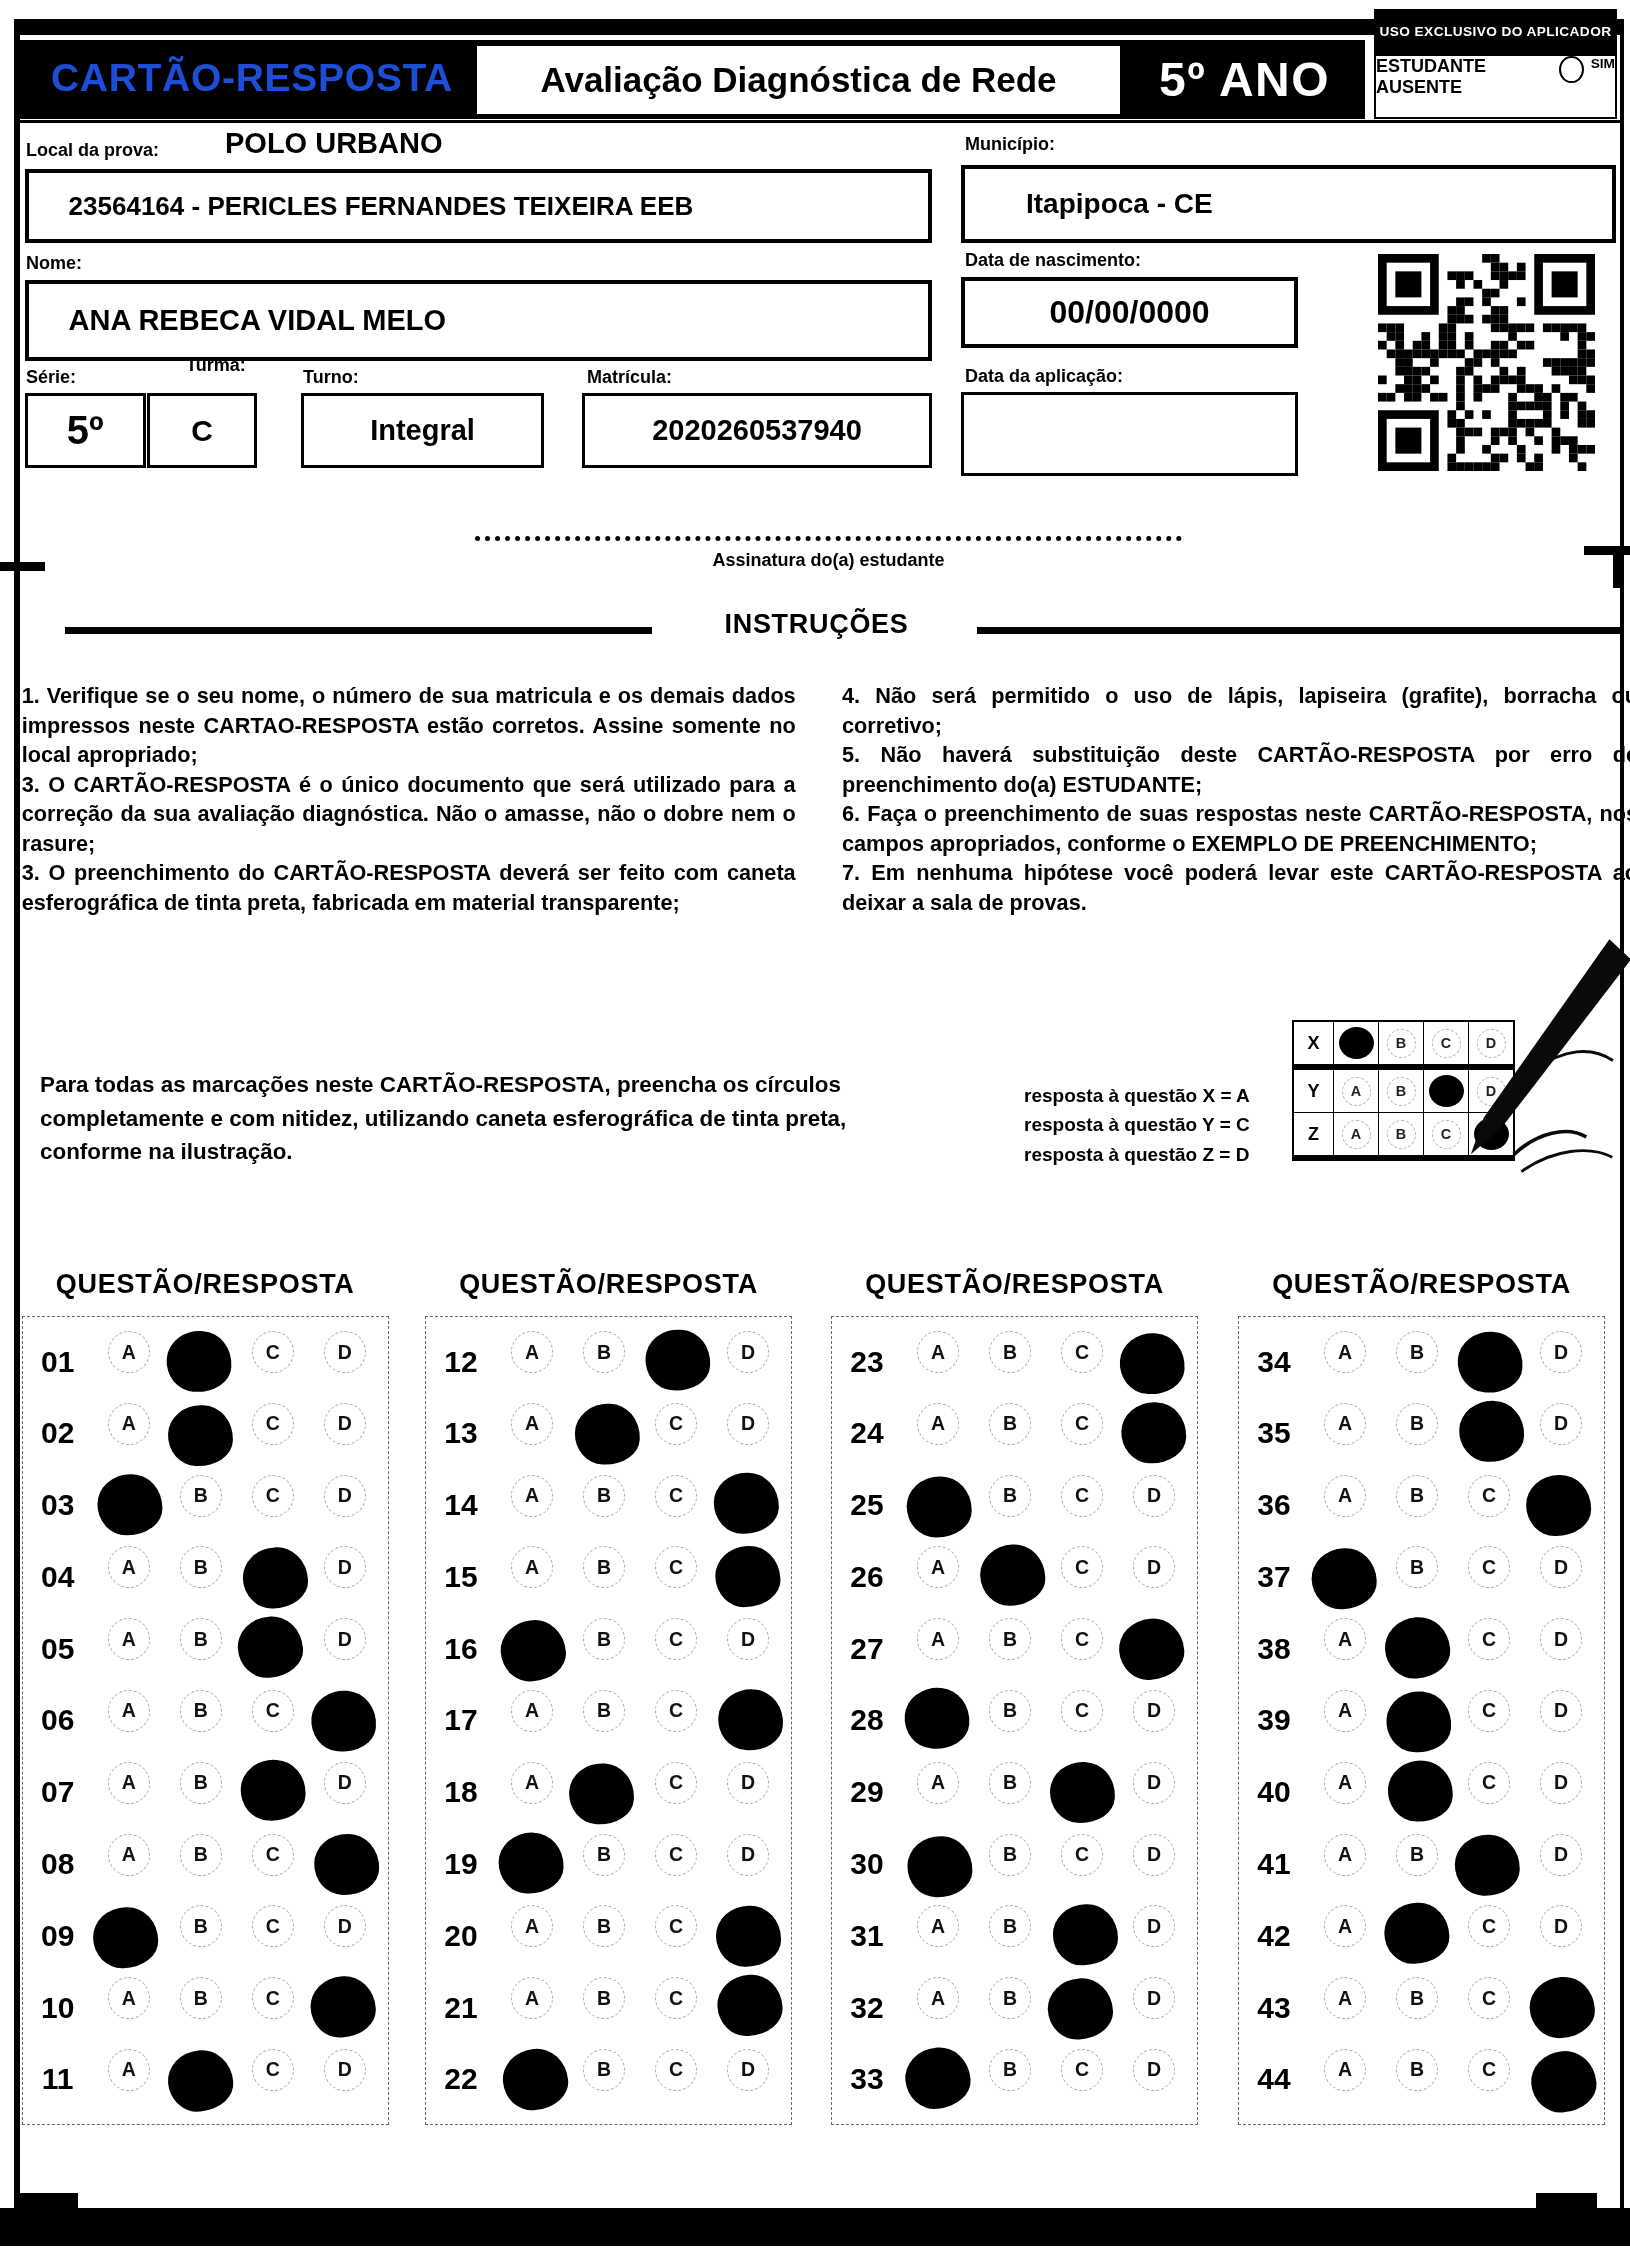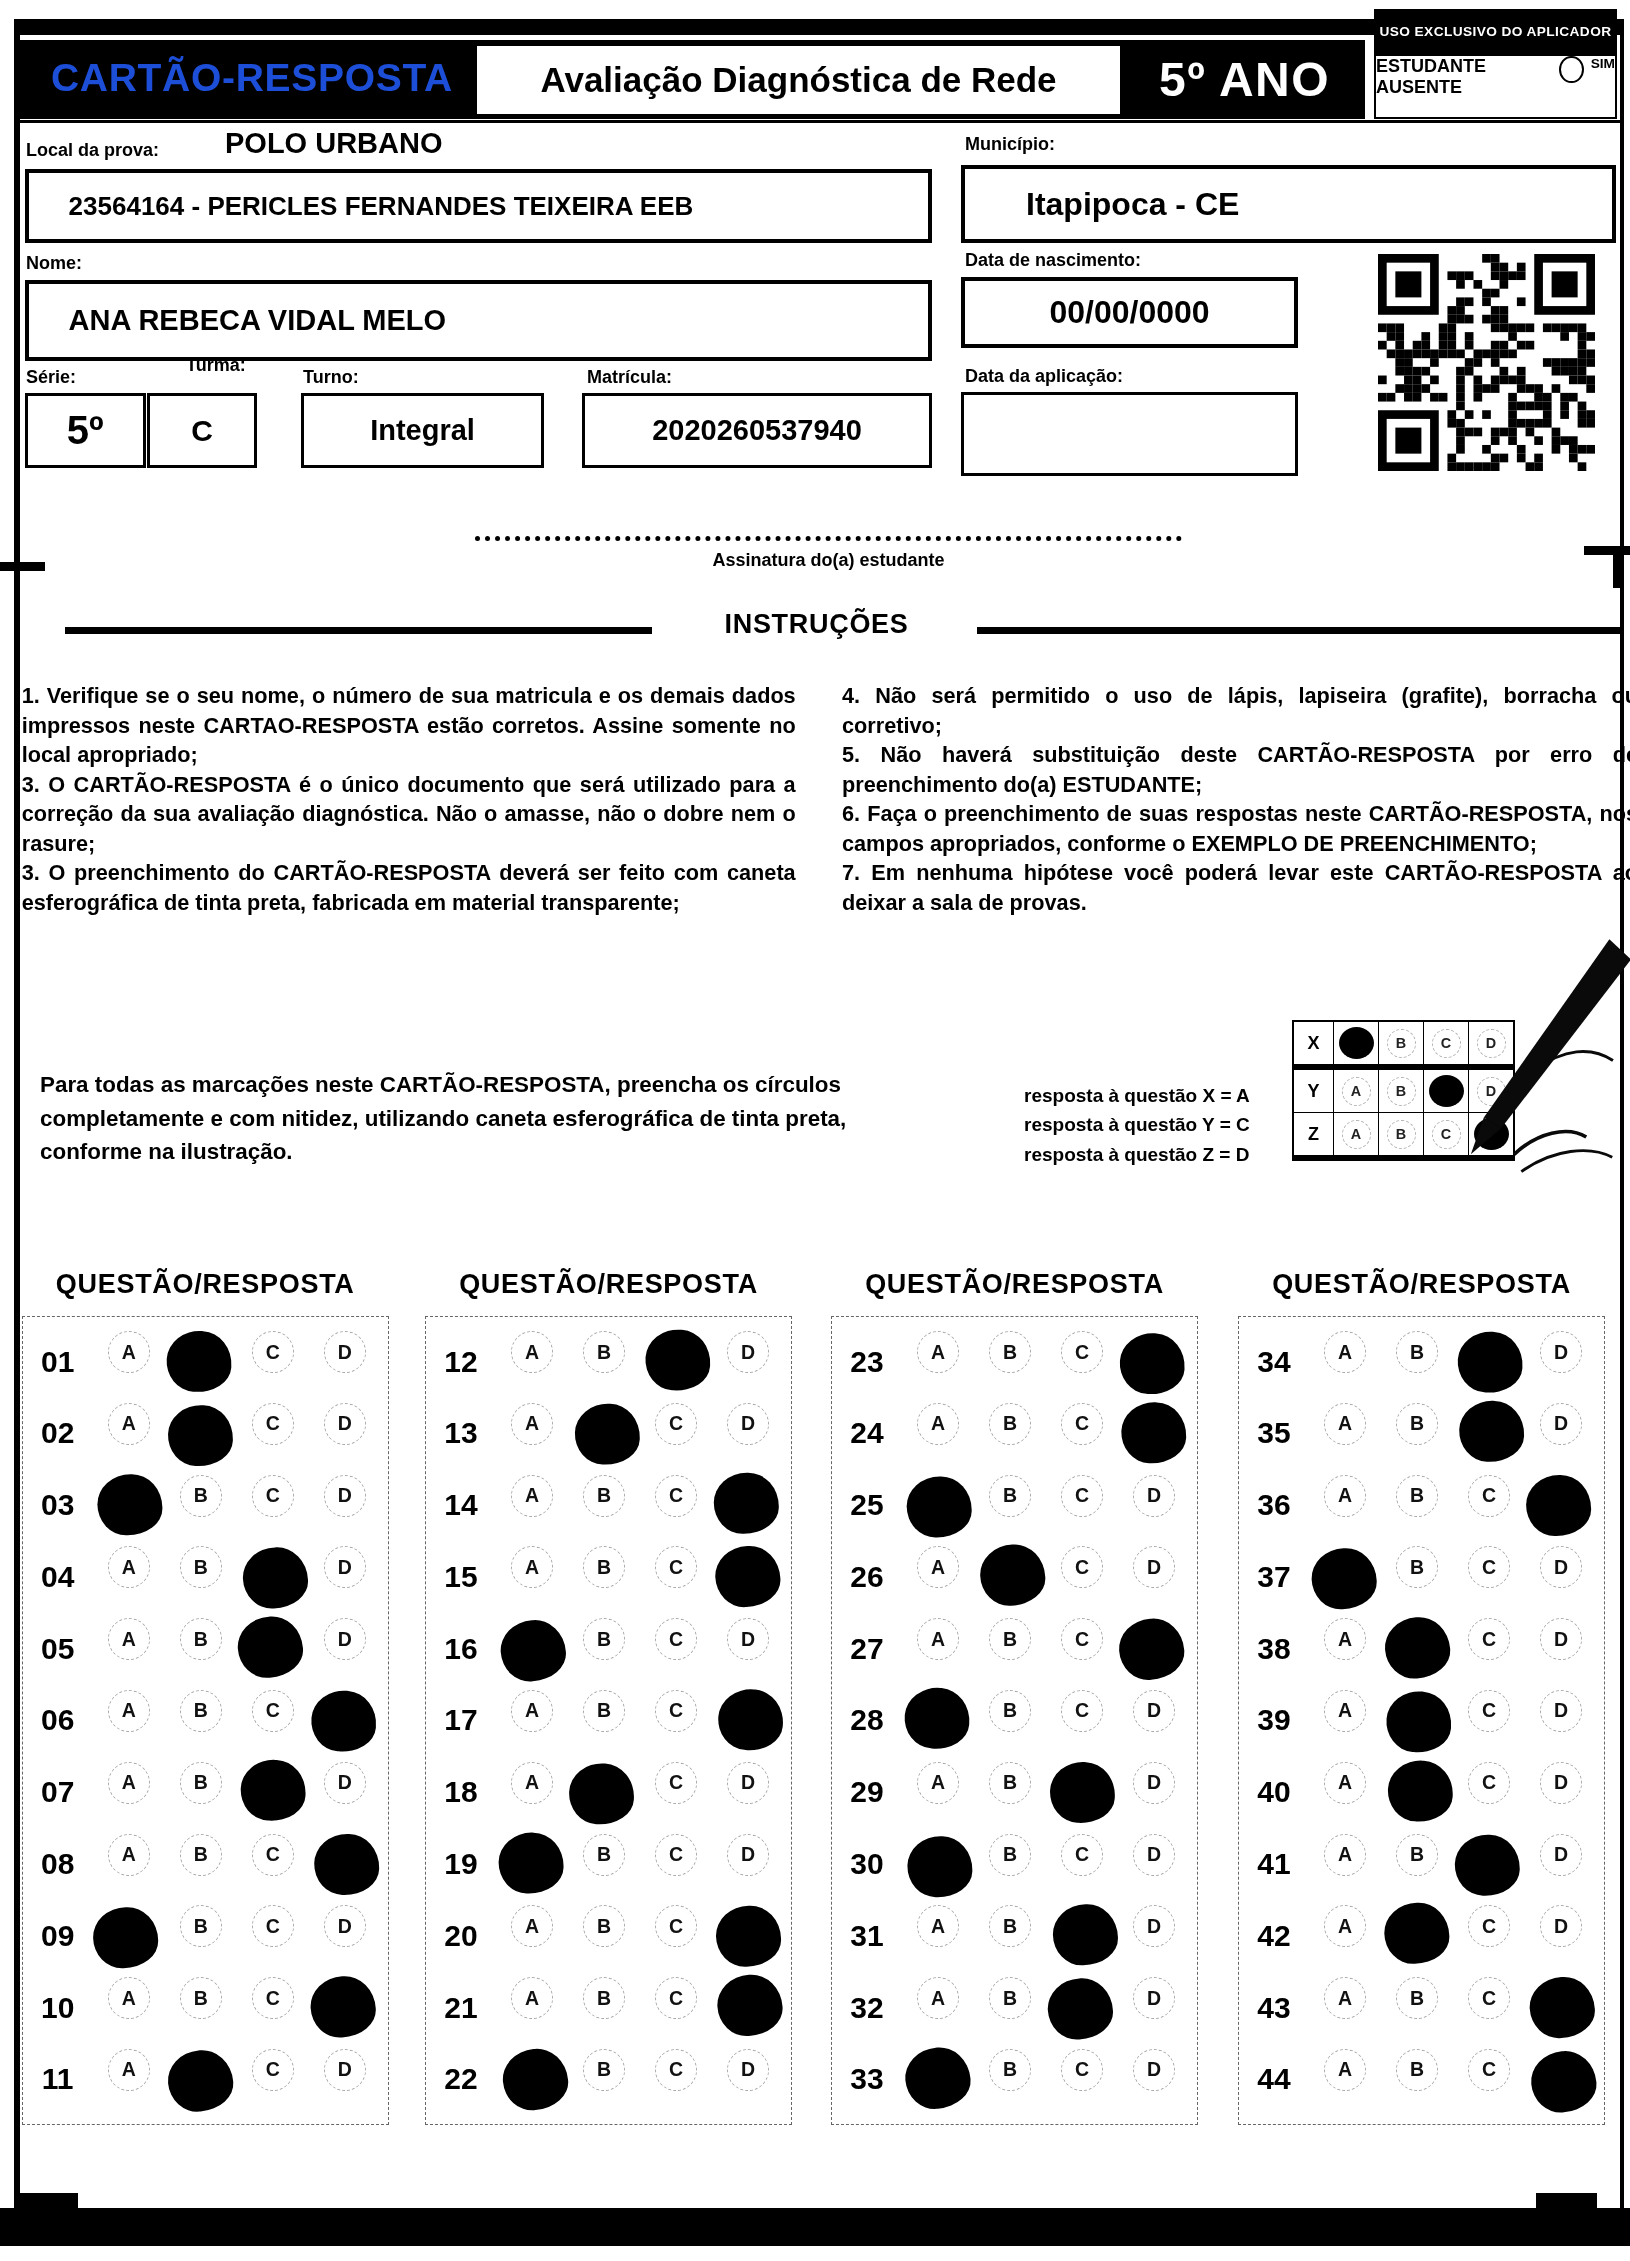--- a/index.html
+++ b/index.html
@@ -21,21 +21,21 @@
   .absent-label{font-size:18px;font-weight:700;}
   .absent-circle{width:27.5px;height:27.5px;border:2.2px solid #000;border-radius:50%;}
   .absent-option{font-size:13.7px;font-weight:700;}
 
   
   .lbl{position:absolute;font-size:18px;font-weight:700;}
   .field{position:absolute;border:4.3px solid #000;background:#fff;display:flex;align-items:center;font-weight:700;}
   .field.center{justify-content:center;}
   #local-value{position:absolute;left:225px;top:127px;font-size:29px;font-weight:700;}
   #school-box{left:24.6px;top:169px;width:907px;height:74px;font-size:26px;padding-left:40px;}
-  #municipio-box{left:961px;top:165px;width:655px;height:78px;font-size:32px;padding-left:61px;}
+  #municipio-box{left:961px;top:165px;width:655px;height:78px;font-size:28px;padding-left:61px;}
   #nome-box{left:24.6px;top:280px;width:907px;height:81px;font-size:29px;padding-left:40px;}
   #nascimento-box{left:961px;top:277px;width:337px;height:71px;font-size:32px;}
   #serie-box{left:24.6px;top:393px;width:121px;height:75px;font-size:40px;border-width:3.6px;}
   #turma-box{left:147px;top:393px;width:110px;height:75px;font-size:30px;border-width:3.6px;}
   #turno-box{left:301px;top:393px;width:243px;height:75px;font-size:29px;border-width:3.6px;}
   #matricula-box{left:582px;top:393px;width:350px;height:75px;font-size:29px;border-width:3.6px;}
   #aplicacao-box{left:961px;top:392px;width:337px;height:84px;border-width:3.6px;}
   #qr{position:absolute;left:1378px;top:254px;width:217px;height:217px;}
 
   

